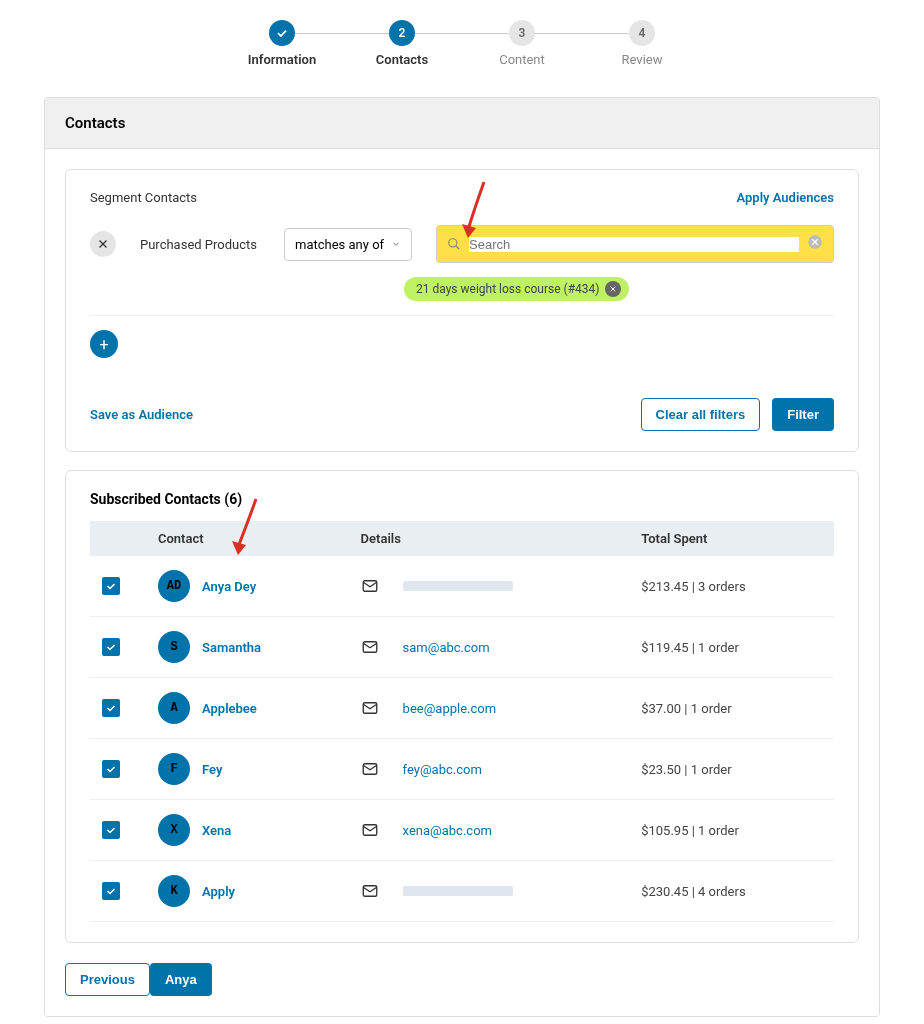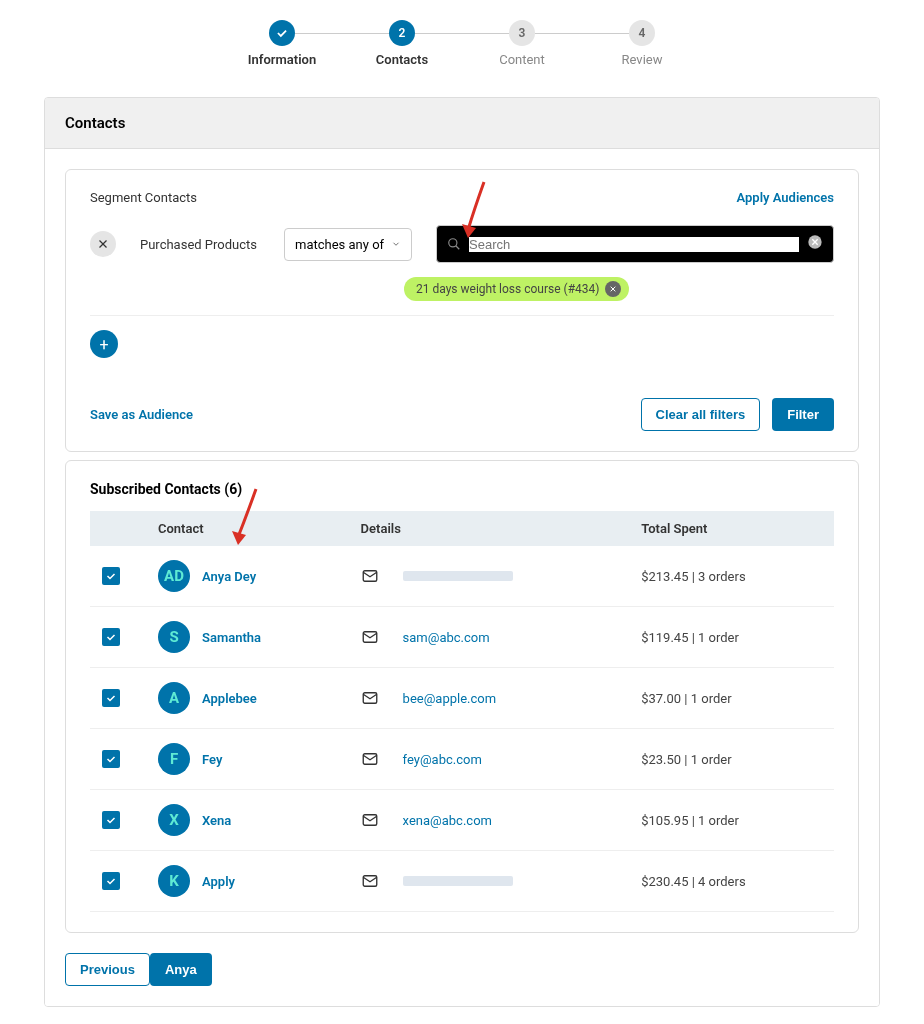--- a/index.html
+++ b/index.html
@@ -9,48 +9,48 @@
 .step-circle { width: 26px; height: 26px; border-radius: 50%; display: flex; align-items: center; justify-content: center; font-size: 12px; font-weight: 600; margin-bottom: 6px; z-index: 2; }
 .step-circle.done { background: #0073aa; color: #fff; }
 .step-circle.active { background: #0073aa; color: #fff; }
 .step-circle.todo { background: #e5e5e5; color: #666; }
 .step-label { font-size: 13px; color: #333; font-weight: 600; }
 .step-label.todo { color: #888; font-weight: 400; }
 .step-connector { position: absolute; height: 1px; background: #ccc; top: 13px; left: 73px; width: 94px; }
 .panel { margin: 0 44px; border: 1px solid #ddd; border-radius: 4px; overflow: hidden; }
 .panel-header { background: #f0f0f0; padding: 16px 20px; font-size: 15px; font-weight: 600; border-bottom: 1px solid #ddd; }
 .panel-body { padding: 20px; background: #fff; }
-.card { border: 1px solid #ddd; border-radius: 6px; padding: 20px 24px; margin-bottom: 8px; }
+.card { border: 1px solid #ddd; border-radius: 6px; padding: 20px 24px; margin-bottom: 18px; }
 .segment-header { display: flex; justify-content: space-between; align-items: center; margin-bottom: 20px; }
 .segment-title { font-size: 13px; color: #333; }
 .link { color: #0073aa; font-weight: 600; font-size: 13px; cursor: pointer; }
 .filter-row { display: flex; align-items: center; gap: 24px; margin-bottom: 14px; position: relative; }
 .remove-btn { width: 26px; height: 26px; border-radius: 50%; background: #e5e5e5; display: flex; align-items: center; justify-content: center; cursor: pointer; flex-shrink: 0; }
 .filter-label { font-size: 13px; color: #333; width: 120px; }
 .select-wrap { border: 1px solid #ccc; border-radius: 4px; padding: 8px 10px; font-size: 13px; display: flex; align-items: center; justify-content: space-between; width: 128px; cursor: pointer; background: #fff; }
-.search-wrap { flex: 1; border: 1px solid #ccc; border-radius: 4px; padding: 8px 10px; display: flex; align-items: center; gap: 8px; background: #000000; }
+.search-wrap { flex: 1; border: 1px solid #ccc; border-radius: 4px; padding: 8px 10px; display: flex; align-items: center; gap: 8px; background: #fde047; }
 .search-wrap input { border: none; outline: none; flex: 1; font-size: 13px; color: #333; }
 .clear-search { color: #aaa; cursor: pointer; }
 .chip-row { margin-left: 314px; }
 .chip { display: inline-flex; align-items: center; background: #bef264; border-radius: 14px; padding: 4px 8px 4px 12px; font-size: 12px; color: #444; gap: 6px; }
 .chip-x { width: 16px; height: 16px; background: #666; border-radius: 50%; display: flex; align-items: center; justify-content: center; cursor: pointer; color: #fff; font-size: 10px; line-height: 1; }
 .divider { border: none; border-top: 1px solid #eee; margin: 14px 0; }
 .add-btn { width: 28px; height: 28px; border-radius: 50%; background: #0073aa; color: #fff; display: flex; align-items: center; justify-content: center; cursor: pointer; font-size: 16px; }
 .filter-actions { display: flex; justify-content: space-between; align-items: center; margin-top: 40px; }
 .filter-actions .right { display: flex; gap: 12px; }
 .btn { padding: 8px 14px; border-radius: 4px; font-size: 13px; font-weight: 600; cursor: pointer; border: 1px solid transparent; }
 .btn-outline { border-color: #0073aa; color: #0073aa; background: #fff; }
 .btn-primary { background: #0073aa; color: #fff; }
 .contacts-title { font-size: 14px; font-weight: 700; margin-bottom: 14px; }
 .table { width: 100%; border-collapse: collapse; }
 .table thead th { background: #e8eef2; padding: 10px 12px; font-size: 13px; color: #333; text-align: left; font-weight: 600; }
 .table thead th:first-child { width: 56px; }
 .table tbody td { padding: 14px 12px; border-bottom: 1px solid #eee; font-size: 13px; vertical-align: middle; }
 .checkbox { width: 18px; height: 18px; background: #0073aa; border-radius: 2px; display: flex; align-items: center; justify-content: center; color: #fff; cursor: pointer; }
-.avatar { width: 32px; height: 32px; border-radius: 50%; background: #0073aa; color: #5eead4; display: flex; align-items: center; justify-content: center; font-size: 15px; font-weight: 700; flex-shrink: 0; }
+.avatar { width: 32px; height: 32px; border-radius: 50%; background: #0073aa; color: #000000; display: flex; align-items: center; justify-content: center; font-size: 12px; font-weight: 700; flex-shrink: 0; font-family: Liberation Mono, monospace; }
 .contact-cell { display: flex; align-items: center; gap: 12px; }
 .contact-name { color: #0073aa; font-weight: 600; cursor: pointer; }
 .details-cell { display: flex; align-items: center; gap: 24px; }
 .email-link { color: #0073aa; cursor: pointer; }
 .email-blur { background: #dfe6ee; height: 10px; width: 110px; border-radius: 2px; }
 .spent { color: #444; }
 .nav-row { display: flex; justify-content: flex-start; margin-top: 20px; padding: 0 0; }
 .arrow { position: absolute; color: #d93025; pointer-events: none; z-index: 10; }
 </style>
 </head>

